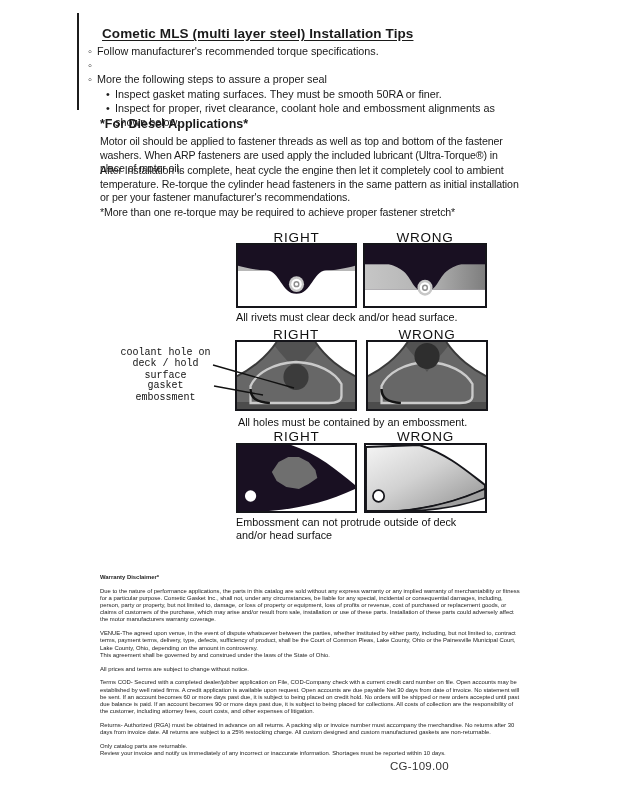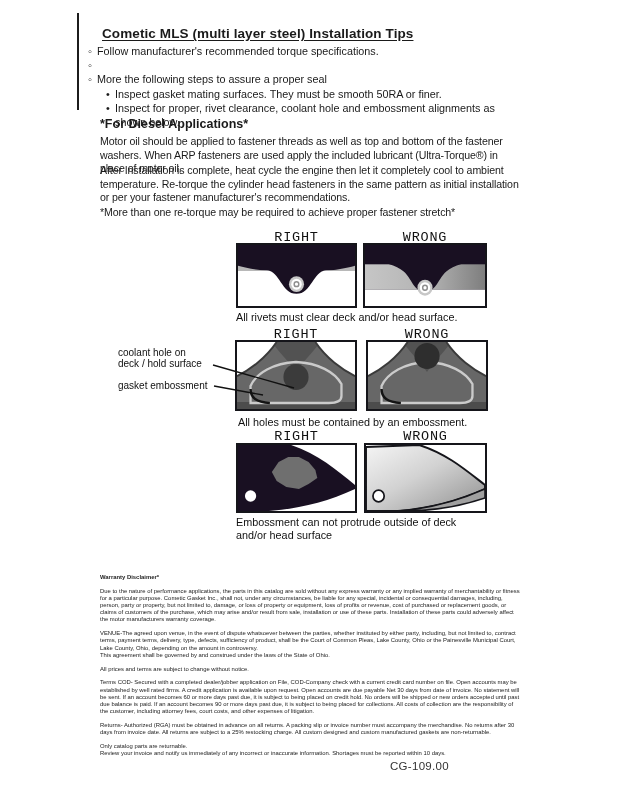--- a/index.html
+++ b/index.html
@@ -15,25 +15,25 @@
   }
   .tips{position:absolute;left:88px;top:44px;width:440px;font-size:10.8px;}
   .tip-row{display:flex;align-items:flex-start;line-height:14.2px;}
   .tip-row .marker{width:9px;flex:0 0 9px;text-align:left;}
   .tip-row.sub{padding-left:18px;}
   .diesel-heading{position:absolute;left:100px;top:117px;margin:0;font-size:12.5px;font-weight:bold;}
   .para{position:absolute;left:100px;margin:0;width:422px;font-size:10.6px;line-height:13.6px;letter-spacing:-0.1px;}
   .p1{top:135px;}
   .p2{top:164px;}
   .note{top:206px;}
-  .dlabel{position:absolute;font-size:13.5px;letter-spacing:0.8px;color:#111;text-align:center;font-family:Liberation Mono, monospace;}
+  .dlabel{position:absolute;font-size:13.5px;letter-spacing:0.8px;color:#111;text-align:center;}
   .panel{position:absolute;box-sizing:border-box;border:2.5px solid #15151a;background:#fff;}
   .panel svg{display:block;width:100%;height:100%;}
   .caption{position:absolute;font-size:10.8px;line-height:12.5px;color:#111;white-space:pre-line;}
-  .callout{position:absolute;left:118px;width:95px;text-align:left;font-size:10px;line-height:11.5px;color:#111;}
+  .callout{position:absolute;left:118px;width:95px;text-align:center;font-size:10px;line-height:11.5px;color:#111;font-family:Liberation Mono, monospace;}
   .leader{position:absolute;left:118px;top:336px;pointer-events:none;}
   .warranty{position:absolute;left:100px;top:574px;width:420px;font-size:5.9px;line-height:7.1px;color:#222;}
   .warranty .w-head{font-weight:bold;margin:0 0 7px 0;}
   .warranty p{margin:0 0 6.8px 0;white-space:pre-line;}
   .page-code{position:absolute;left:390px;top:760px;font-size:11.5px;color:#333;letter-spacing:0.3px;}
 </style>
 </head>
 <body>
 
 <div class="page">

